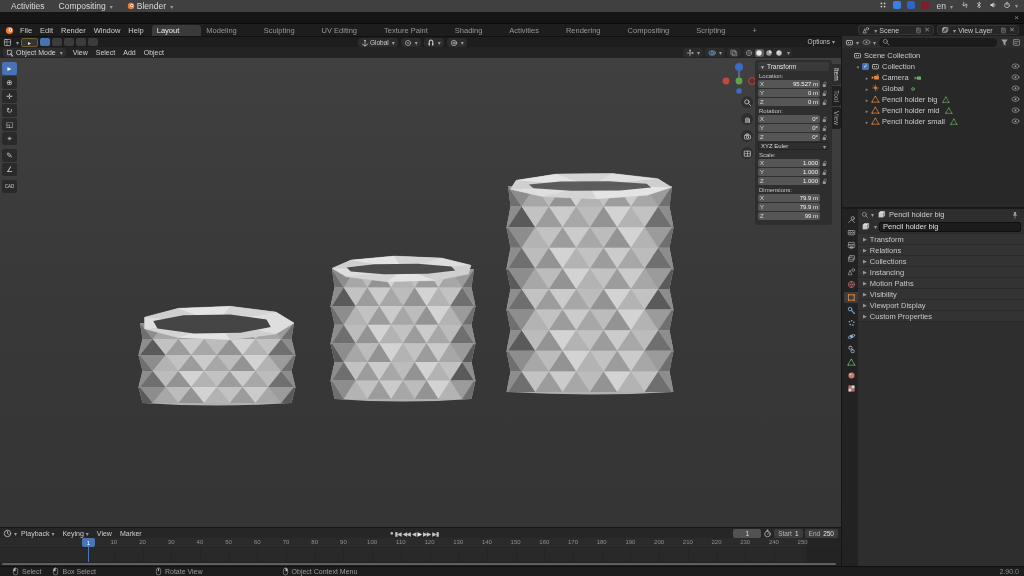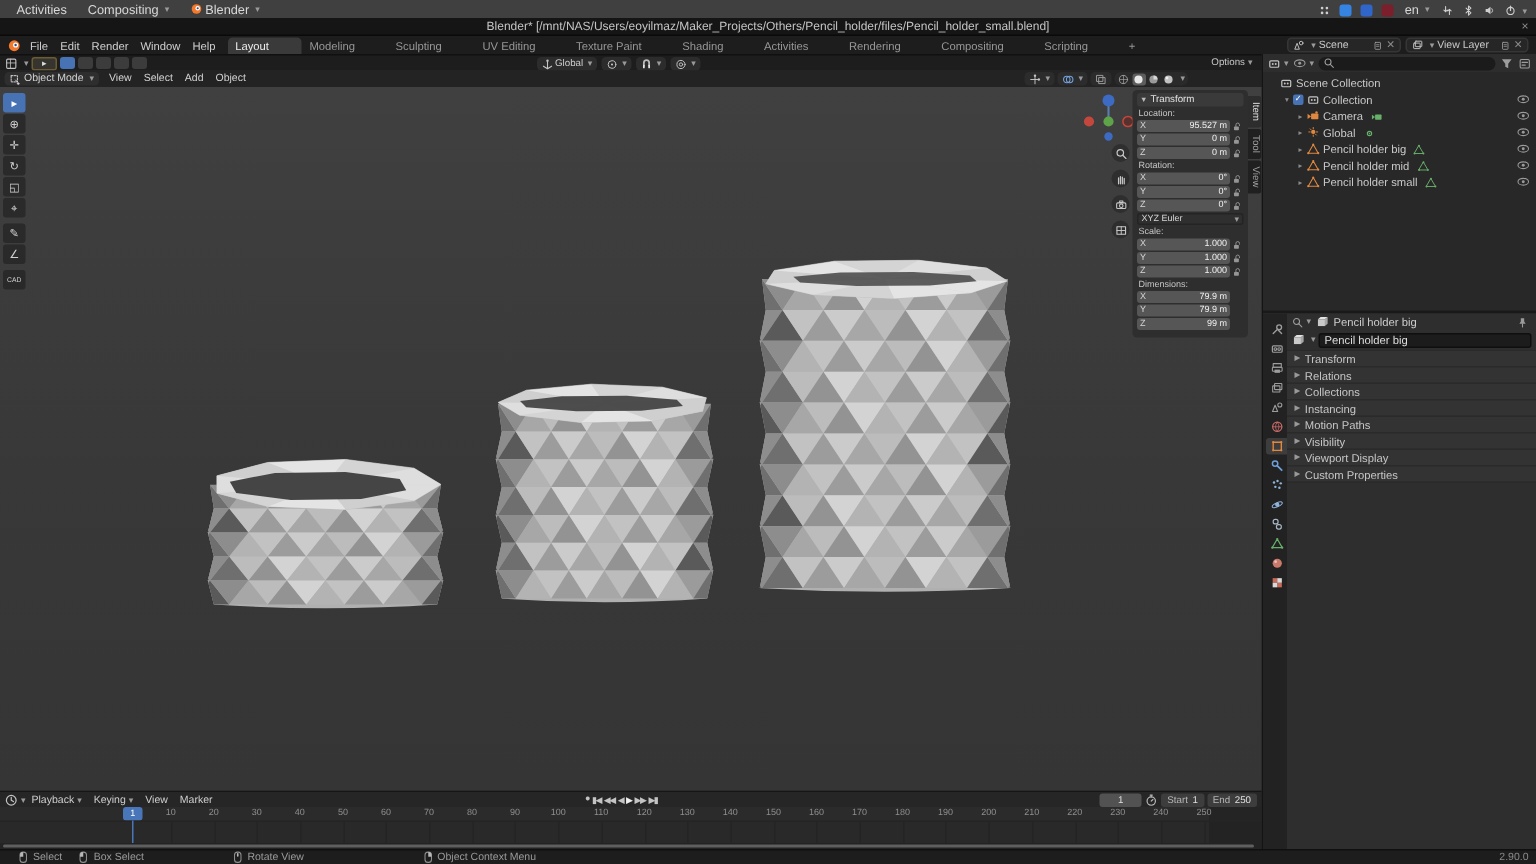--- a/index.html
+++ b/index.html
@@ -6,21 +6,21 @@
   html,body{width:1024px;height:576px;overflow:hidden;}
   body{font-family:"Liberation Sans","DejaVu Sans",sans-serif;background:#000;cursor:default;
        -webkit-user-select:none;user-select:none;}
   #app{position:relative;width:1024px;height:576px;background:#2e2e2e;overflow:hidden;}
   svg{display:block;}
   .dd{font-size:6px;color:#9a9a9a;margin-left:2px;}
   
   .gnome-bar{height:12px;background:#404040;color:#d8d8d8;font-size:8.5px;display:flex;align-items:center;position:relative;padding:0 6px;gap:4px;}
   .gb-item{display:flex;align-items:center;gap:2px;padding:0 5px;white-space:nowrap;}
   .gb-clock{position:absolute;left:0;right:0;text-align:center;pointer-events:none;}
-  .gb-right{margin-left:auto;display:flex;align-items:flex-end;gap:6px;}
+  .gb-right{margin-left:auto;display:flex;align-items:flex-start;gap:6px;}
   .tray-badge{width:8px;height:8px;border-radius:2px;display:inline-block;}
   
   .title-bar{height:12px;background:#151515;color:#c4c4c4;font-size:8px;display:flex;align-items:center;justify-content:center;position:relative;border-bottom:1px solid #0a0a0a;}
   .tb-close{position:absolute;right:5px;top:0;color:#8d8d8d;font-size:8px;line-height:12px;}
   
   .menu-row{height:12px;background:#1d1d1d;display:flex;align-items:center;font-size:7.5px;color:#cfcfcf;padding:0 3px;overflow:hidden;white-space:nowrap;}
   .menu-item{padding:0 4px;flex-shrink:0;}
   .ws-tabs{display:flex;align-items:flex-end;height:12px;margin-left:4px;overflow:hidden;}
   .ws-tab{padding:1px 22px 1px 5px;color:#979797;border-radius:3px 3px 0 0;flex-shrink:1;overflow:hidden;}
   .ws-tab.active{background:#3a3a3a;color:#ececec;}
@@ -183,21 +183,20 @@
               <circle cx="5" cy="5.4" r="3" stroke="#cfcfcf" stroke-width=".9"></circle>
               <path d="M5 1.4 V5" stroke="#cfcfcf" stroke-width="1"></path>
             </svg>
           </span>
           <span class="dd">▾</span>
         </span>
     </div>
   </div>
 
   <div class="title-bar">
-    <span>Blender* [/mnt/NAS/Users/eoyilmaz/Maker_Projects/Others/Pencil_holder/files/Pencil_holder_small.blend]</span>
     <span class="tb-close">×</span>
   </div>
 
   <div class="menu-row">
     <span id="topbar-logo" style="margin:0 2px;">
         <svg width="9" height="9" viewBox="0 0 10 10" fill="none" stroke-linecap="round" stroke-linejoin="round">
           <circle cx="5" cy="5" r="4" fill="#f5792a"></circle>
           <circle cx="6" cy="4.4" r="1.9" fill="#ffffff"></circle>
           <circle cx="6" cy="4.4" r=".9" fill="#2a4f8a"></circle>
         </svg>

